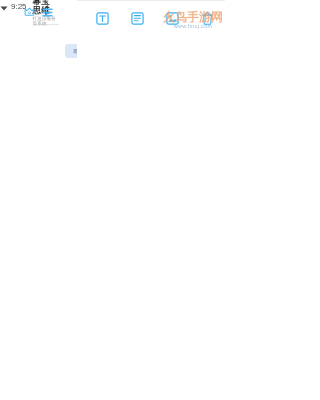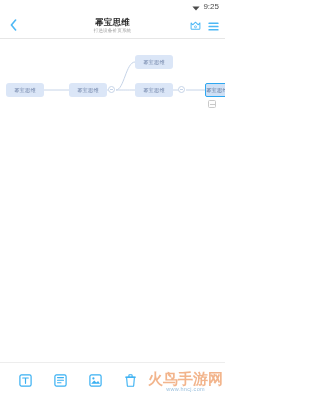--- a/index.html
+++ b/index.html
@@ -8,21 +8,21 @@
     width:225px; height:400px;
     font-family:"Liberation Sans", sans-serif;
     background:#ffffff;
     overflow:hidden;
   }
 
   #app {
     position:relative;
     width:225px; height:400px;
     background:#ffffff;
-    display:flex; flex-direction:column;
+    display:flex; flex-direction:row;
   }
 
   
   .statusbar {
     height:14px;
     flex:0 0 14px;
     display:flex;
     align-items:center;
     justify-content:flex-end;
     padding:0 6px 0 0;
@@ -161,21 +161,21 @@
     position:absolute;
     right:2px;
     top:50%;
     transform:translateY(-50%);
     display:flex;
     flex-direction:column;
     align-items:center;
     pointer-events:none;
   }
   .wm-main {
-    font-size:15px;
+    font-size:12px;
     font-weight:bold;
     color:#f0a878;
     line-height:1;
     letter-spacing:0px;
     opacity:0.85;
   }
   .wm-sub {
     font-size:5.5px;
     color:#8fb8d8;
     line-height:1;

